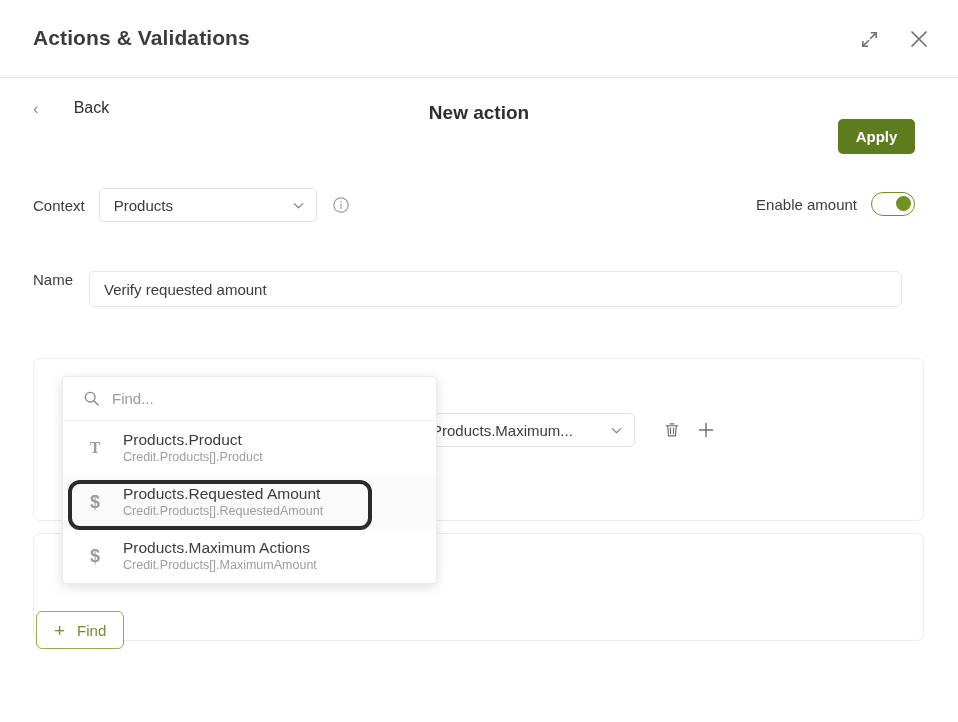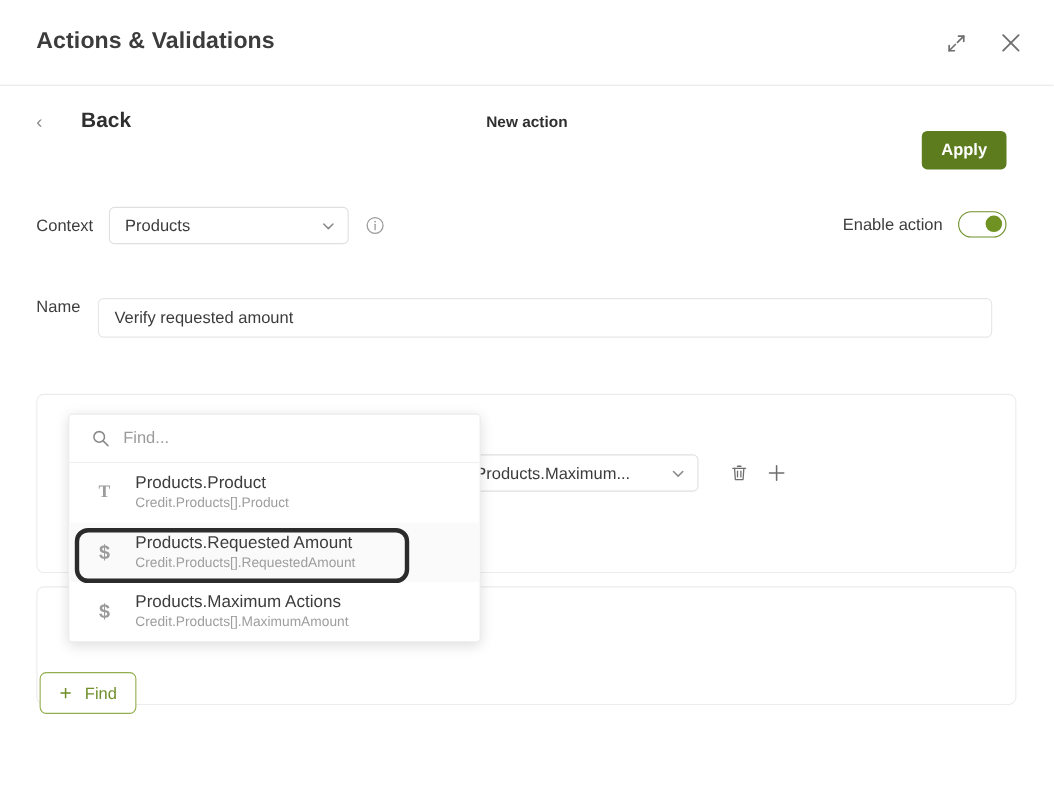--- a/index.html
+++ b/index.html
@@ -63,31 +63,31 @@
     display: flex; align-items: center; gap: 11px;
     cursor: pointer;
   }
   .back-chevron {
     font-size: 17px;
     color: #8d8d8d;
     line-height: 1;
     font-weight: 400;
   }
   .back-label {
-    font-size: 19px;
-    font-weight: 700;
+    font-size: 16px;
+    font-weight: 400;
     color: #2f2f2f;
     padding-left: 24px;
   }
   .panel-title {
     position: absolute;
     left: 0; top: 24px;
     width: 958px;
     text-align: center;
-    font-size: 14px;
+    font-size: 19px;
     font-weight: 700;
     color: #2f2f2f;
     pointer-events: none;
   }
   .apply-btn {
     position: absolute;
     right: 33px; top: 119px;
     width: 77px; height: 35px;
     background: #5d7c1e;
     color: #ffffff;
@@ -381,21 +381,21 @@
     <div class="info-icon">
       <svg width="18" height="18" viewBox="0 0 20 20" fill="none" stroke="currentColor" stroke-width="1.3">
         <circle cx="10" cy="10" r="8"></circle>
         <circle cx="10" cy="6.1" r="0.85" fill="currentColor" stroke="none"></circle>
         <path d="M10 8.8 V14.2" stroke-linecap="round"></path>
       </svg>
     </div>
   </div>
 
   <div class="enable-wrap">
-    <span class="enable-label">Enable action</span>
+    <span class="enable-label">Enable amount</span>
     <div class="toggle">
       <span class="knob"></span>
     </div>
   </div>
 
   <div class="name-row">
     <span class="field-label">Name</span>
     <input class="name-input" type="text" value="Verify requested amount" style="">
   </div>
 

